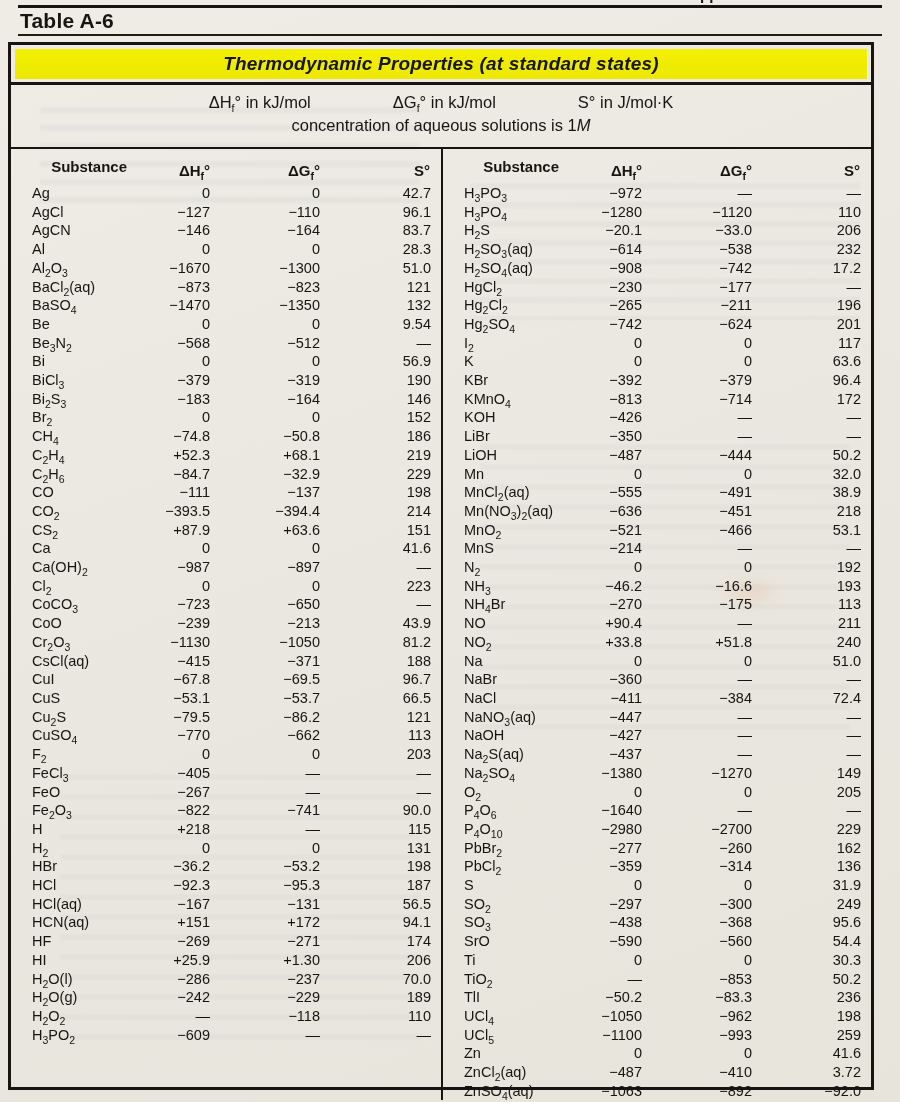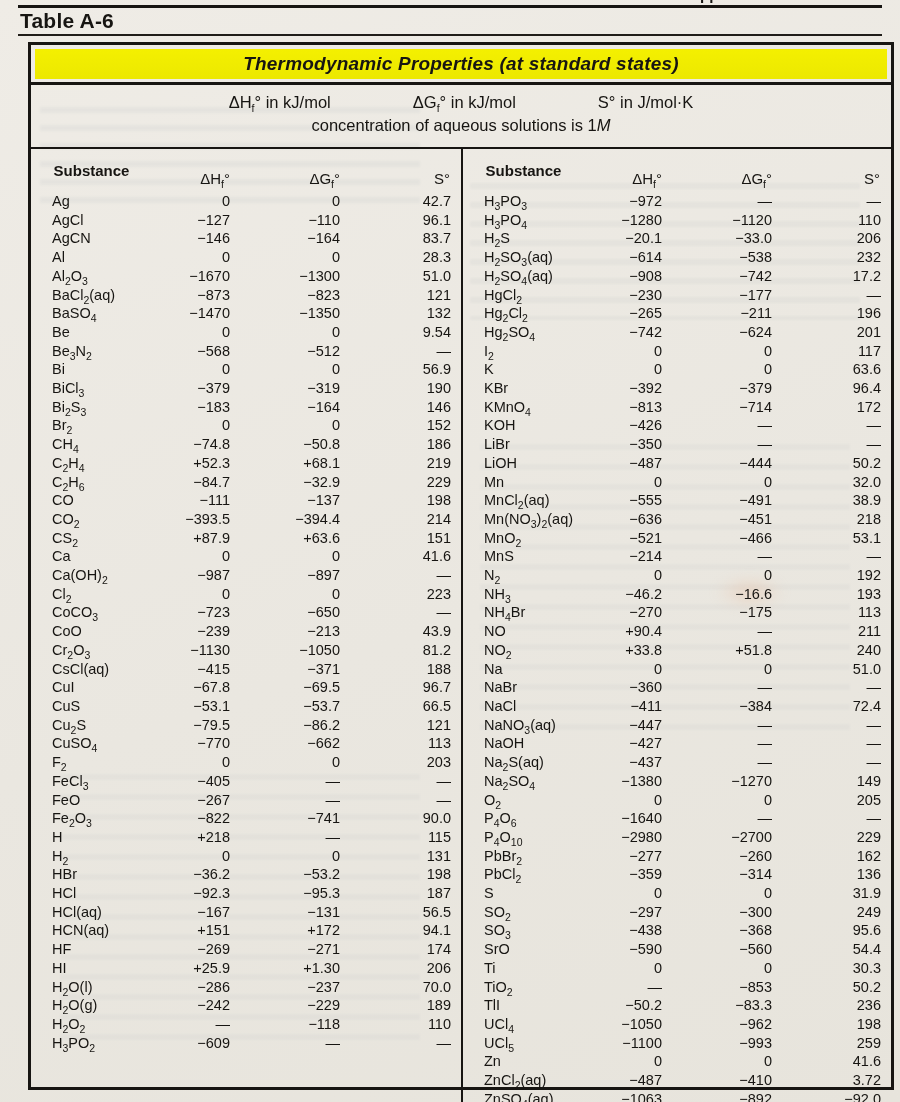--- a/index.html
+++ b/index.html
@@ -7,40 +7,40 @@
   .page{position:relative;width:900px;height:1102px;overflow:hidden;
         background:linear-gradient(160deg,#efece6 0%,#eae7e0 55%,#e7e4dc 100%);color:#171512;}
 
   
   .top-rule{position:absolute;top:5px;left:18px;width:864px;height:3px;background:#171512;}
   .header-fragment{position:absolute;top:-14px;left:700px;font-size:15px;font-weight:bold;color:#171512;}
   .table-label{position:absolute;top:9px;left:20px;font-size:21px;font-weight:bold;letter-spacing:.2px;}
   .label-rule{position:absolute;top:34px;left:18px;width:864px;height:2px;background:#201d19;}
 
   
-  .frame{position:absolute;top:42px;left:28px;width:866px;height:1048px;box-sizing:border-box;
+  .frame{position:absolute;top:42px;left:8px;width:866px;height:1048px;box-sizing:border-box;
          border:3px solid #171512;background:transparent;}
   .band{margin:4px 4px 0 4px;height:30px;background:linear-gradient(180deg,#f4f000,#ece800);
         display:flex;align-items:center;justify-content:center;}
   .band span{font-size:19px;font-weight:bold;font-style:italic;letter-spacing:.2px;}
   .band-rule{height:3px;background:#171512;margin-top:3px;}
   .units{height:54px;padding-top:8px;text-align:center;}
   .units-line{display:flex;justify-content:center;gap:82px;font-size:16.5px;}
   .units-note{margin-top:4px;font-size:16.5px;}
   .units-note i{font-style:italic;}
   .units-rule{height:2px;background:#171512;}
 
   
   .columns{display:flex;align-items:flex-start;height:942px;}
   .half{width:50%;box-sizing:border-box;}
   .half.right{border-left:2px solid #171512;}
   table{width:100%;border-collapse:collapse;table-layout:fixed;}
   th{height:27px;font-size:15px;vertical-align:middle;}
-  .sub-h{text-align:center;padding:0 0 0 5px;font-weight:bold;}
-  .num-h{text-align:right;padding:16px 6px 0 0;font-weight:normal;}
+  .sub-h{text-align:right;padding:0 0 0 5px;font-weight:bold;}
+  .num-h{text-align:right;padding:8px 6px 0 0;font-weight:bold;}
   th:last-child{padding-right:11px;}
   td{height:18.7px;font-size:14.5px;line-height:18.7px;padding:0;white-space:nowrap;
      overflow:hidden;vertical-align:middle;}
   .sub-c{text-align:left;padding-left:21px;}
   .num-c{text-align:right;padding-right:6px;}
   td:last-child{padding-right:10px;}
   sub{font-size:10.5px;line-height:0;}
 
   
   .smudge{position:absolute;pointer-events:none;}

